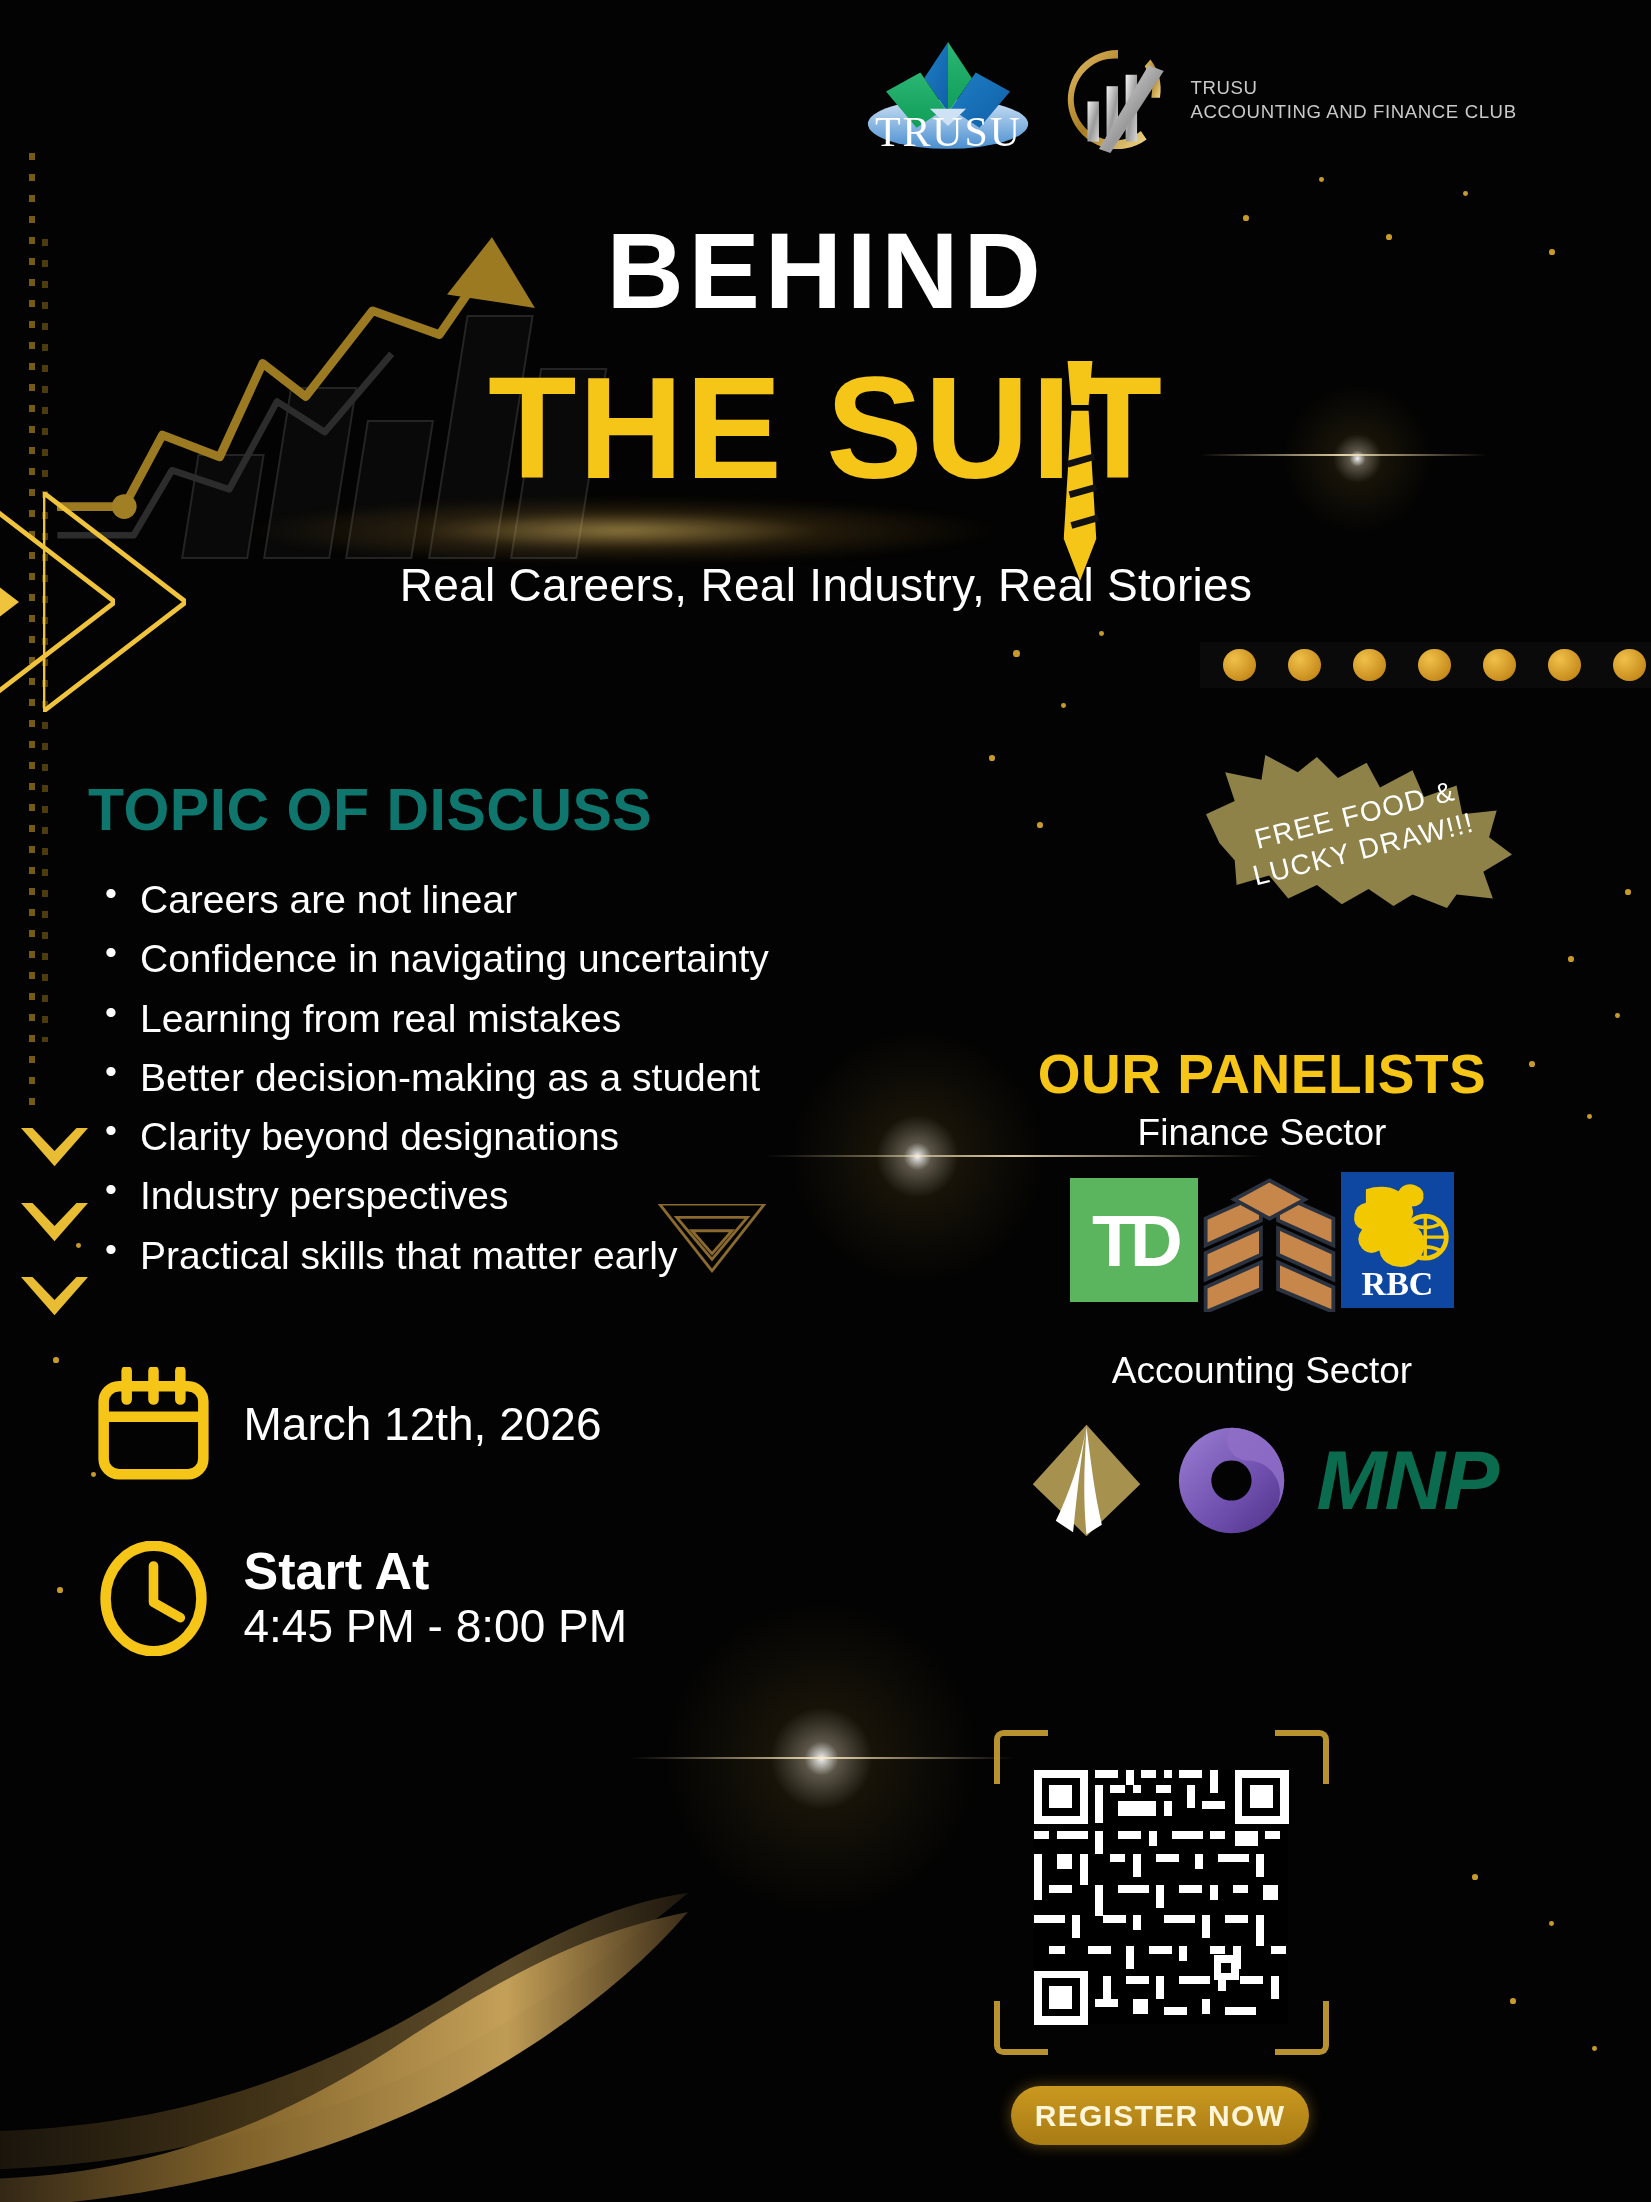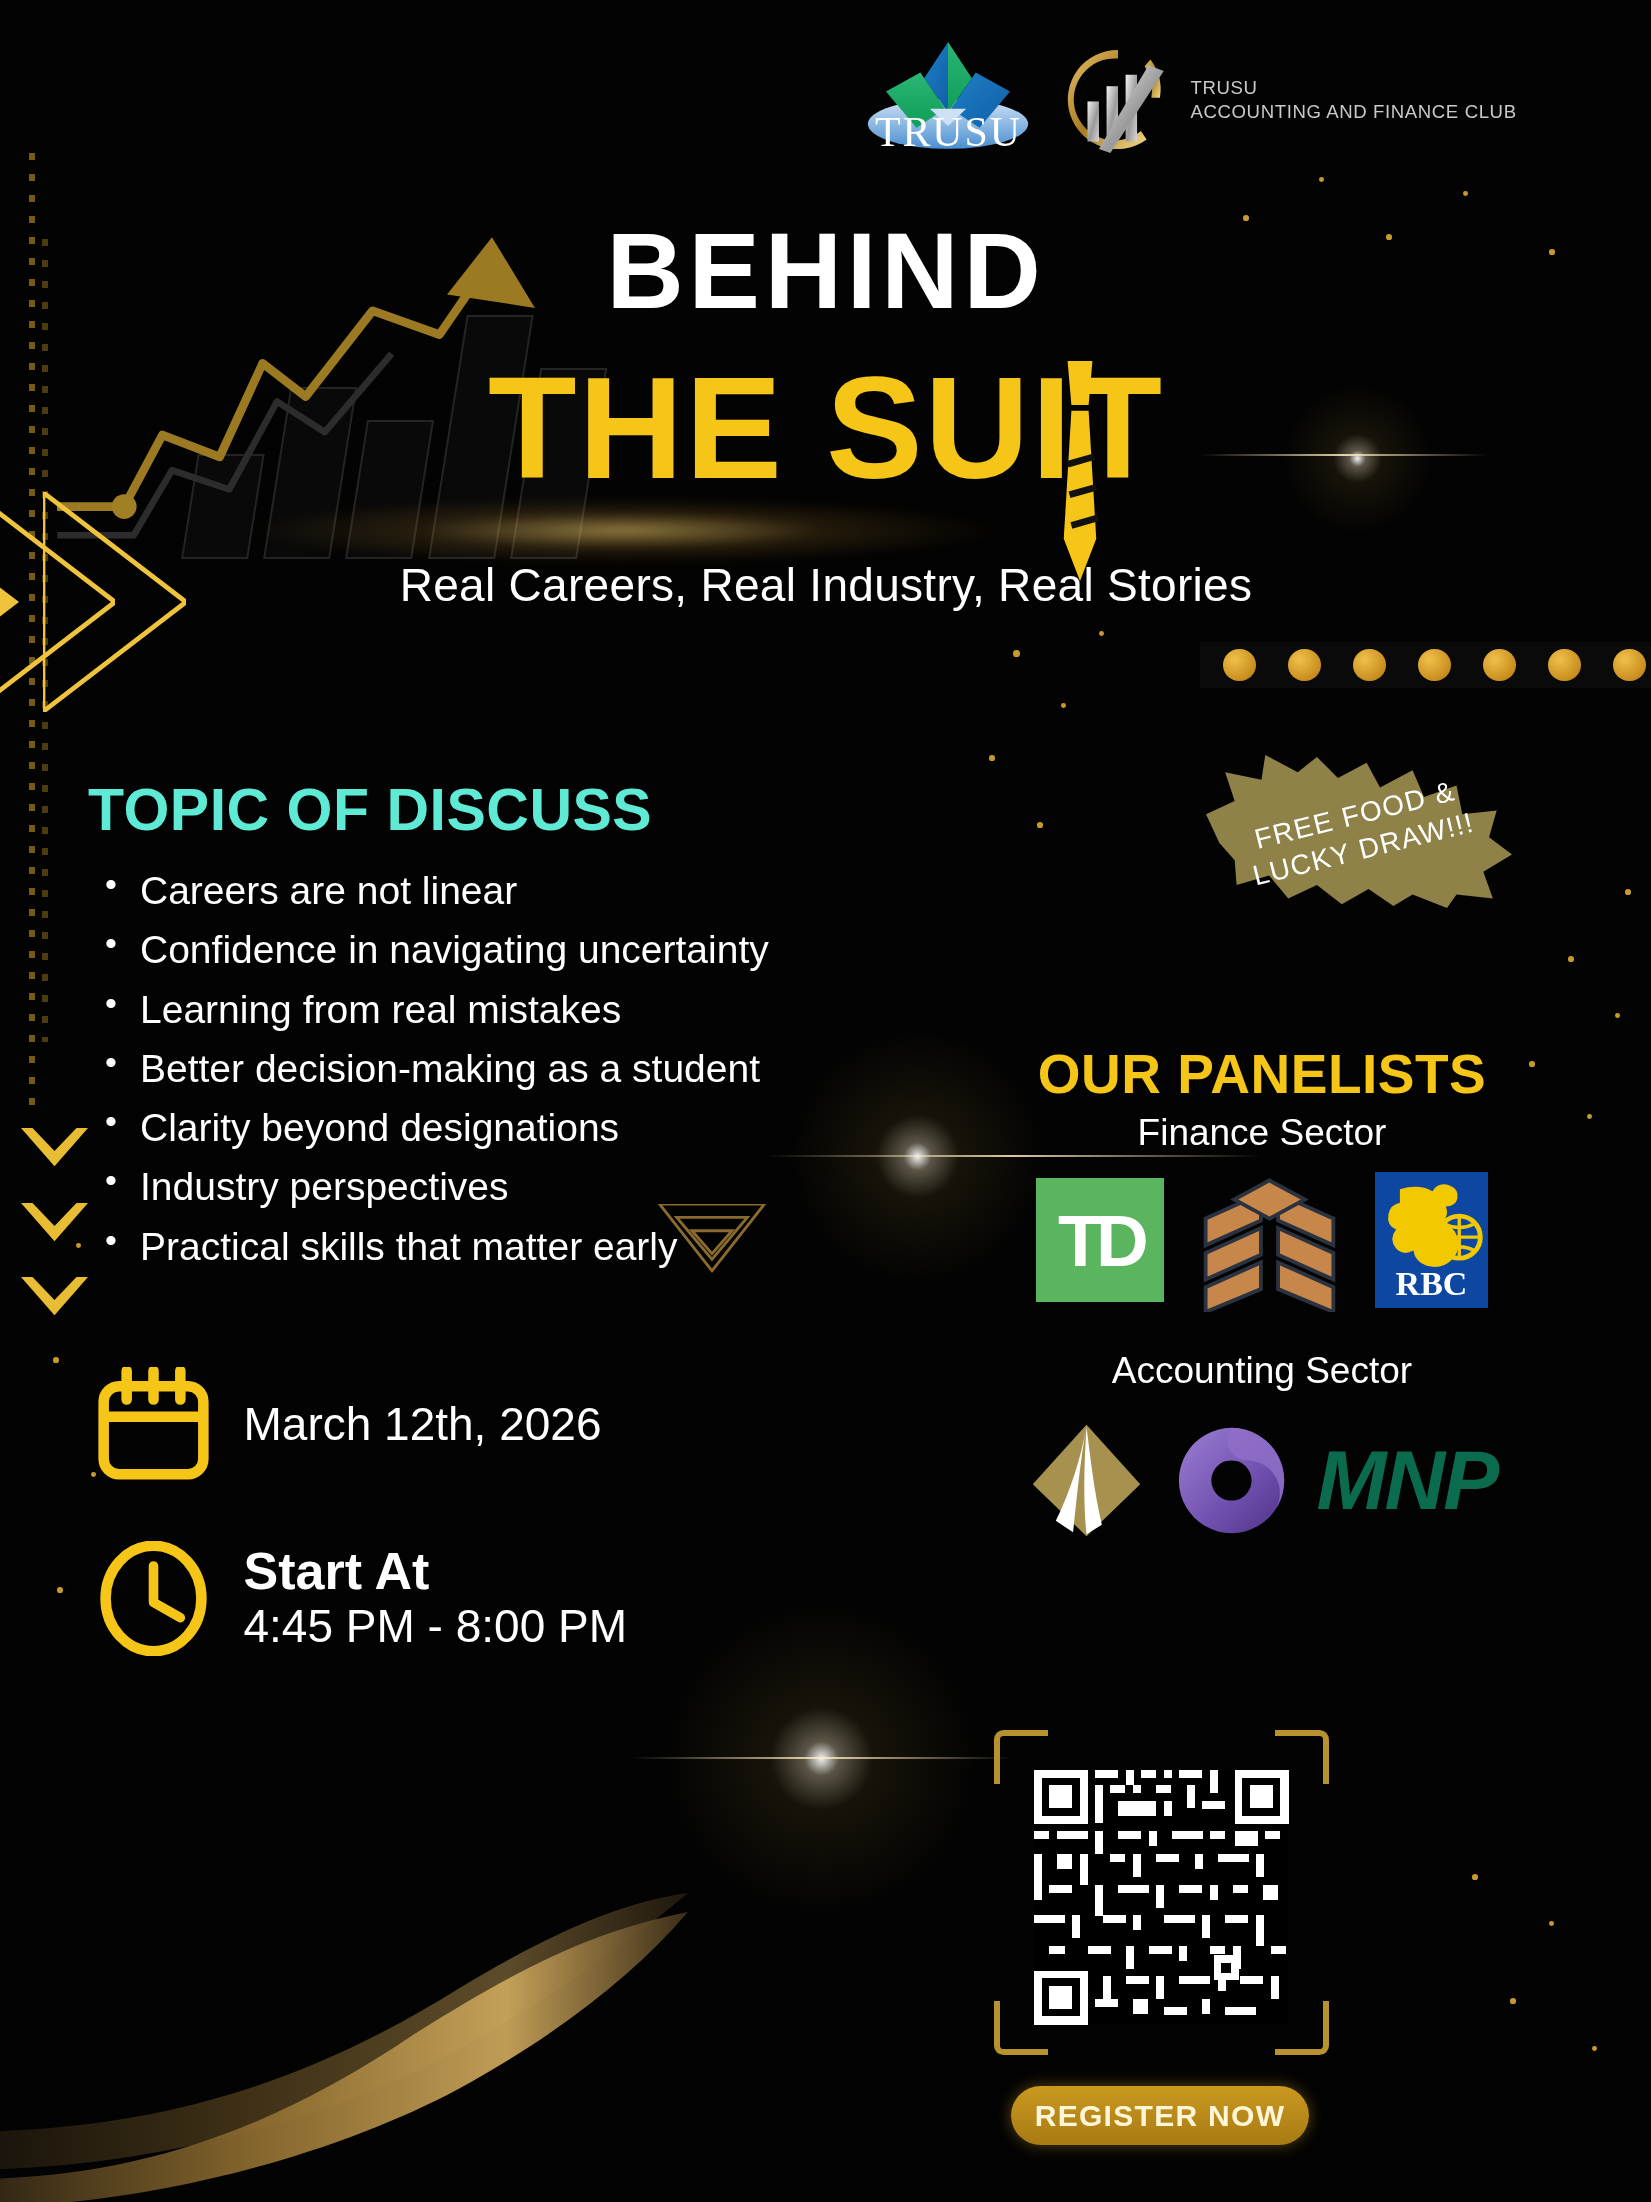--- a/index.html
+++ b/index.html
@@ -75,37 +75,37 @@
     color:#fff; font-size:107px; font-weight:bold; letter-spacing:4.8px; line-height:1; }
   .title-suit-wrap { position:absolute; left:0; top:356px; width:1652px; text-align:center; }
   .title-suit { display:inline-block; color:#F5C518; font-size:145px; font-weight:bold;
     letter-spacing:1.9px; line-height:1; position:relative; }
   .tie { position:absolute; left:1058px; top:361px; width:44px; height:239px; }
   .subtitle { position:absolute; left:0; top:558px; width:1652px; text-align:center;
     color:#fff; font-size:46px; font-weight:300; letter-spacing:0.3px; }
 
   
   .topics { position:absolute; left:88px; top:776px; width:879px; }
-  .topics h2 { color:#5eead4; font-size:59px; font-weight:bold; letter-spacing:0.5px; margin-bottom:17px; }
+  .topics h2 { color:#0f766e; font-size:59px; font-weight:bold; letter-spacing:0.5px; margin-bottom:26px; }
   .topics ul { list-style:none; }
   .topics li { color:#fff; font-size:39px; font-weight:300; line-height:1.52;
     padding-left:52px; position:relative; white-space:nowrap; }
   .topics li::before { content:"•"; position:absolute; left:17px; top:-1.9px; color:#fff; font-size:34px; }
 
   
   .badge { position:absolute; left:1206px; top:755px; width:306px; height:153px; }
   .badge-text { position:absolute; inset:0; display:flex; flex-direction:column;
     align-items:center; justify-content:center; transform:rotate(-14deg);
     color:#fff; font-size:28px; line-height:1.25; letter-spacing:1.4px; text-align:center; }
 
   
   .panelists { position:absolute; left:899px; top:1042px; width:726px; text-align:center; }
   .panelists h2 { color:#F5C518; font-size:55px; font-weight:bold; letter-spacing:0.5px; }
   .sector-label { color:#fff; font-size:37px; font-weight:300; margin-top:5.7px; }
-  .logo-row { display:flex; align-items:center; justify-content:center; gap:34px; margin-top:15.3px; }
+  .logo-row { display:flex; align-items:center; justify-content:center; margin-top:15.3px; }
 
   .td-logo { width:128px; height:124px; background:#5bb45e; display:flex;
     align-items:center; justify-content:center; }
   .td-logo span { color:#fff; font-size:73px; font-weight:bold; font-family:"Liberation Sans",sans-serif;
     letter-spacing:-6.7px; }
   .scotia-logo { width:143px; height:143px; position:relative; }
   .rbc-logo { width:113px; height:136px; background:#0d47a1; position:relative;
     display:flex; align-items:flex-end; justify-content:center; padding-bottom:5.7px; }
   .rbc-logo .rbc-word { color:#fff; font-family:"Liberation Serif",serif; font-size:34px;
     font-weight:bold; letter-spacing:0px; z-index:2; }

